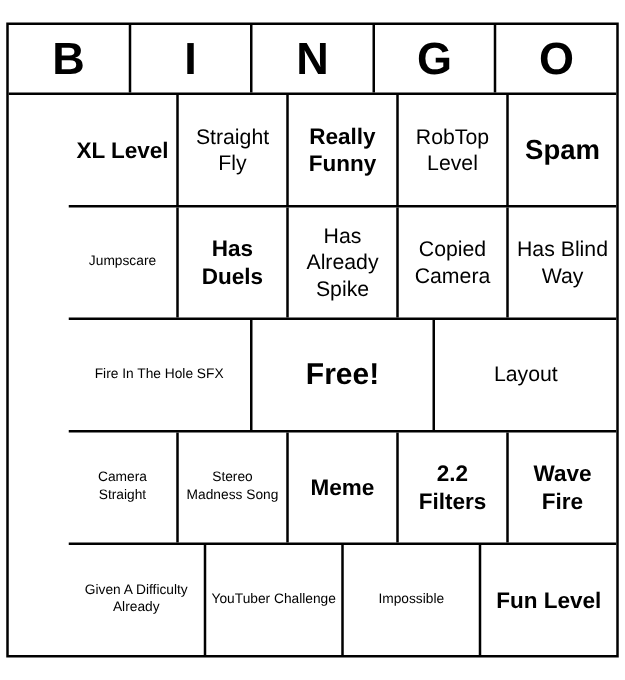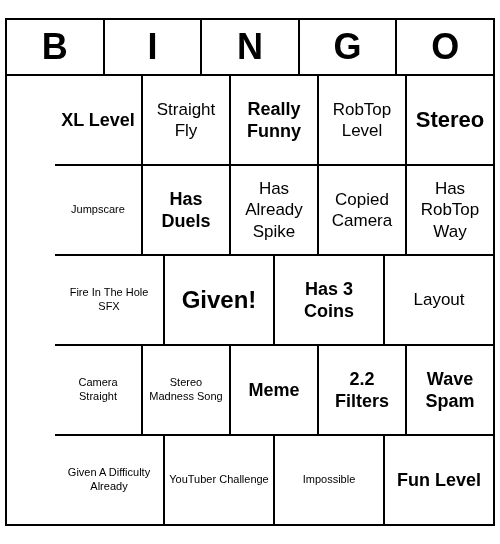--- a/index.html
+++ b/index.html
@@ -115,69 +115,66 @@
         <div class="bingo-cell">
           <span class="cell-text ">Straight Fly</span>
         </div>
         <div class="bingo-cell">
           <span class="cell-text medium">Really Funny</span>
         </div>
         <div class="bingo-cell">
           <span class="cell-text ">RobTop Level</span>
         </div>
         <div class="bingo-cell">
-          <span class="cell-text large">Stereo</span>
+          <span class="cell-text large">Spam</span>
         </div>
       </div>
       <div class="bingo-row">
         <div class="bingo-cell">
           <span class="cell-text small">Jumpscare</span>
         </div>
         <div class="bingo-cell">
           <span class="cell-text medium">Has Duels</span>
         </div>
         <div class="bingo-cell">
           <span class="cell-text ">Has Already Spike</span>
         </div>
         <div class="bingo-cell">
           <span class="cell-text ">Copied Camera</span>
         </div>
         <div class="bingo-cell">
-          <span class="cell-text ">Has RobTop Way</span>
+          <span class="cell-text ">Has Blind Way</span>
         </div>
       </div>
       <div class="bingo-row">
         <div class="bingo-cell">
           <span class="cell-text small">Fire In The Hole SFX</span>
         </div>
         <div class="bingo-cell">
-          <span class="cell-text free">Given!</span>
-        </div>
-        <div class="bingo-cell">
-          <span class="cell-text medium">Has 3 Coins</span>
+          <span class="cell-text free">Free!</span>
         </div>
         <div class="bingo-cell">
           <span class="cell-text ">Layout</span>
         </div>
       </div>
       <div class="bingo-row">
         <div class="bingo-cell">
           <span class="cell-text small">Camera Straight</span>
         </div>
         <div class="bingo-cell">
           <span class="cell-text small">Stereo Madness Song</span>
         </div>
         <div class="bingo-cell">
           <span class="cell-text medium">Meme</span>
         </div>
         <div class="bingo-cell">
           <span class="cell-text medium">2.2 Filters</span>
         </div>
         <div class="bingo-cell">
-          <span class="cell-text medium">Wave Spam</span>
+          <span class="cell-text medium">Wave Fire</span>
         </div>
       </div>
       <div class="bingo-row">
         <div class="bingo-cell">
           <span class="cell-text small">Given A Difficulty Already</span>
         </div>
         <div class="bingo-cell">
           <span class="cell-text small">YouTuber Challenge</span>
         </div>
         <div class="bingo-cell">

